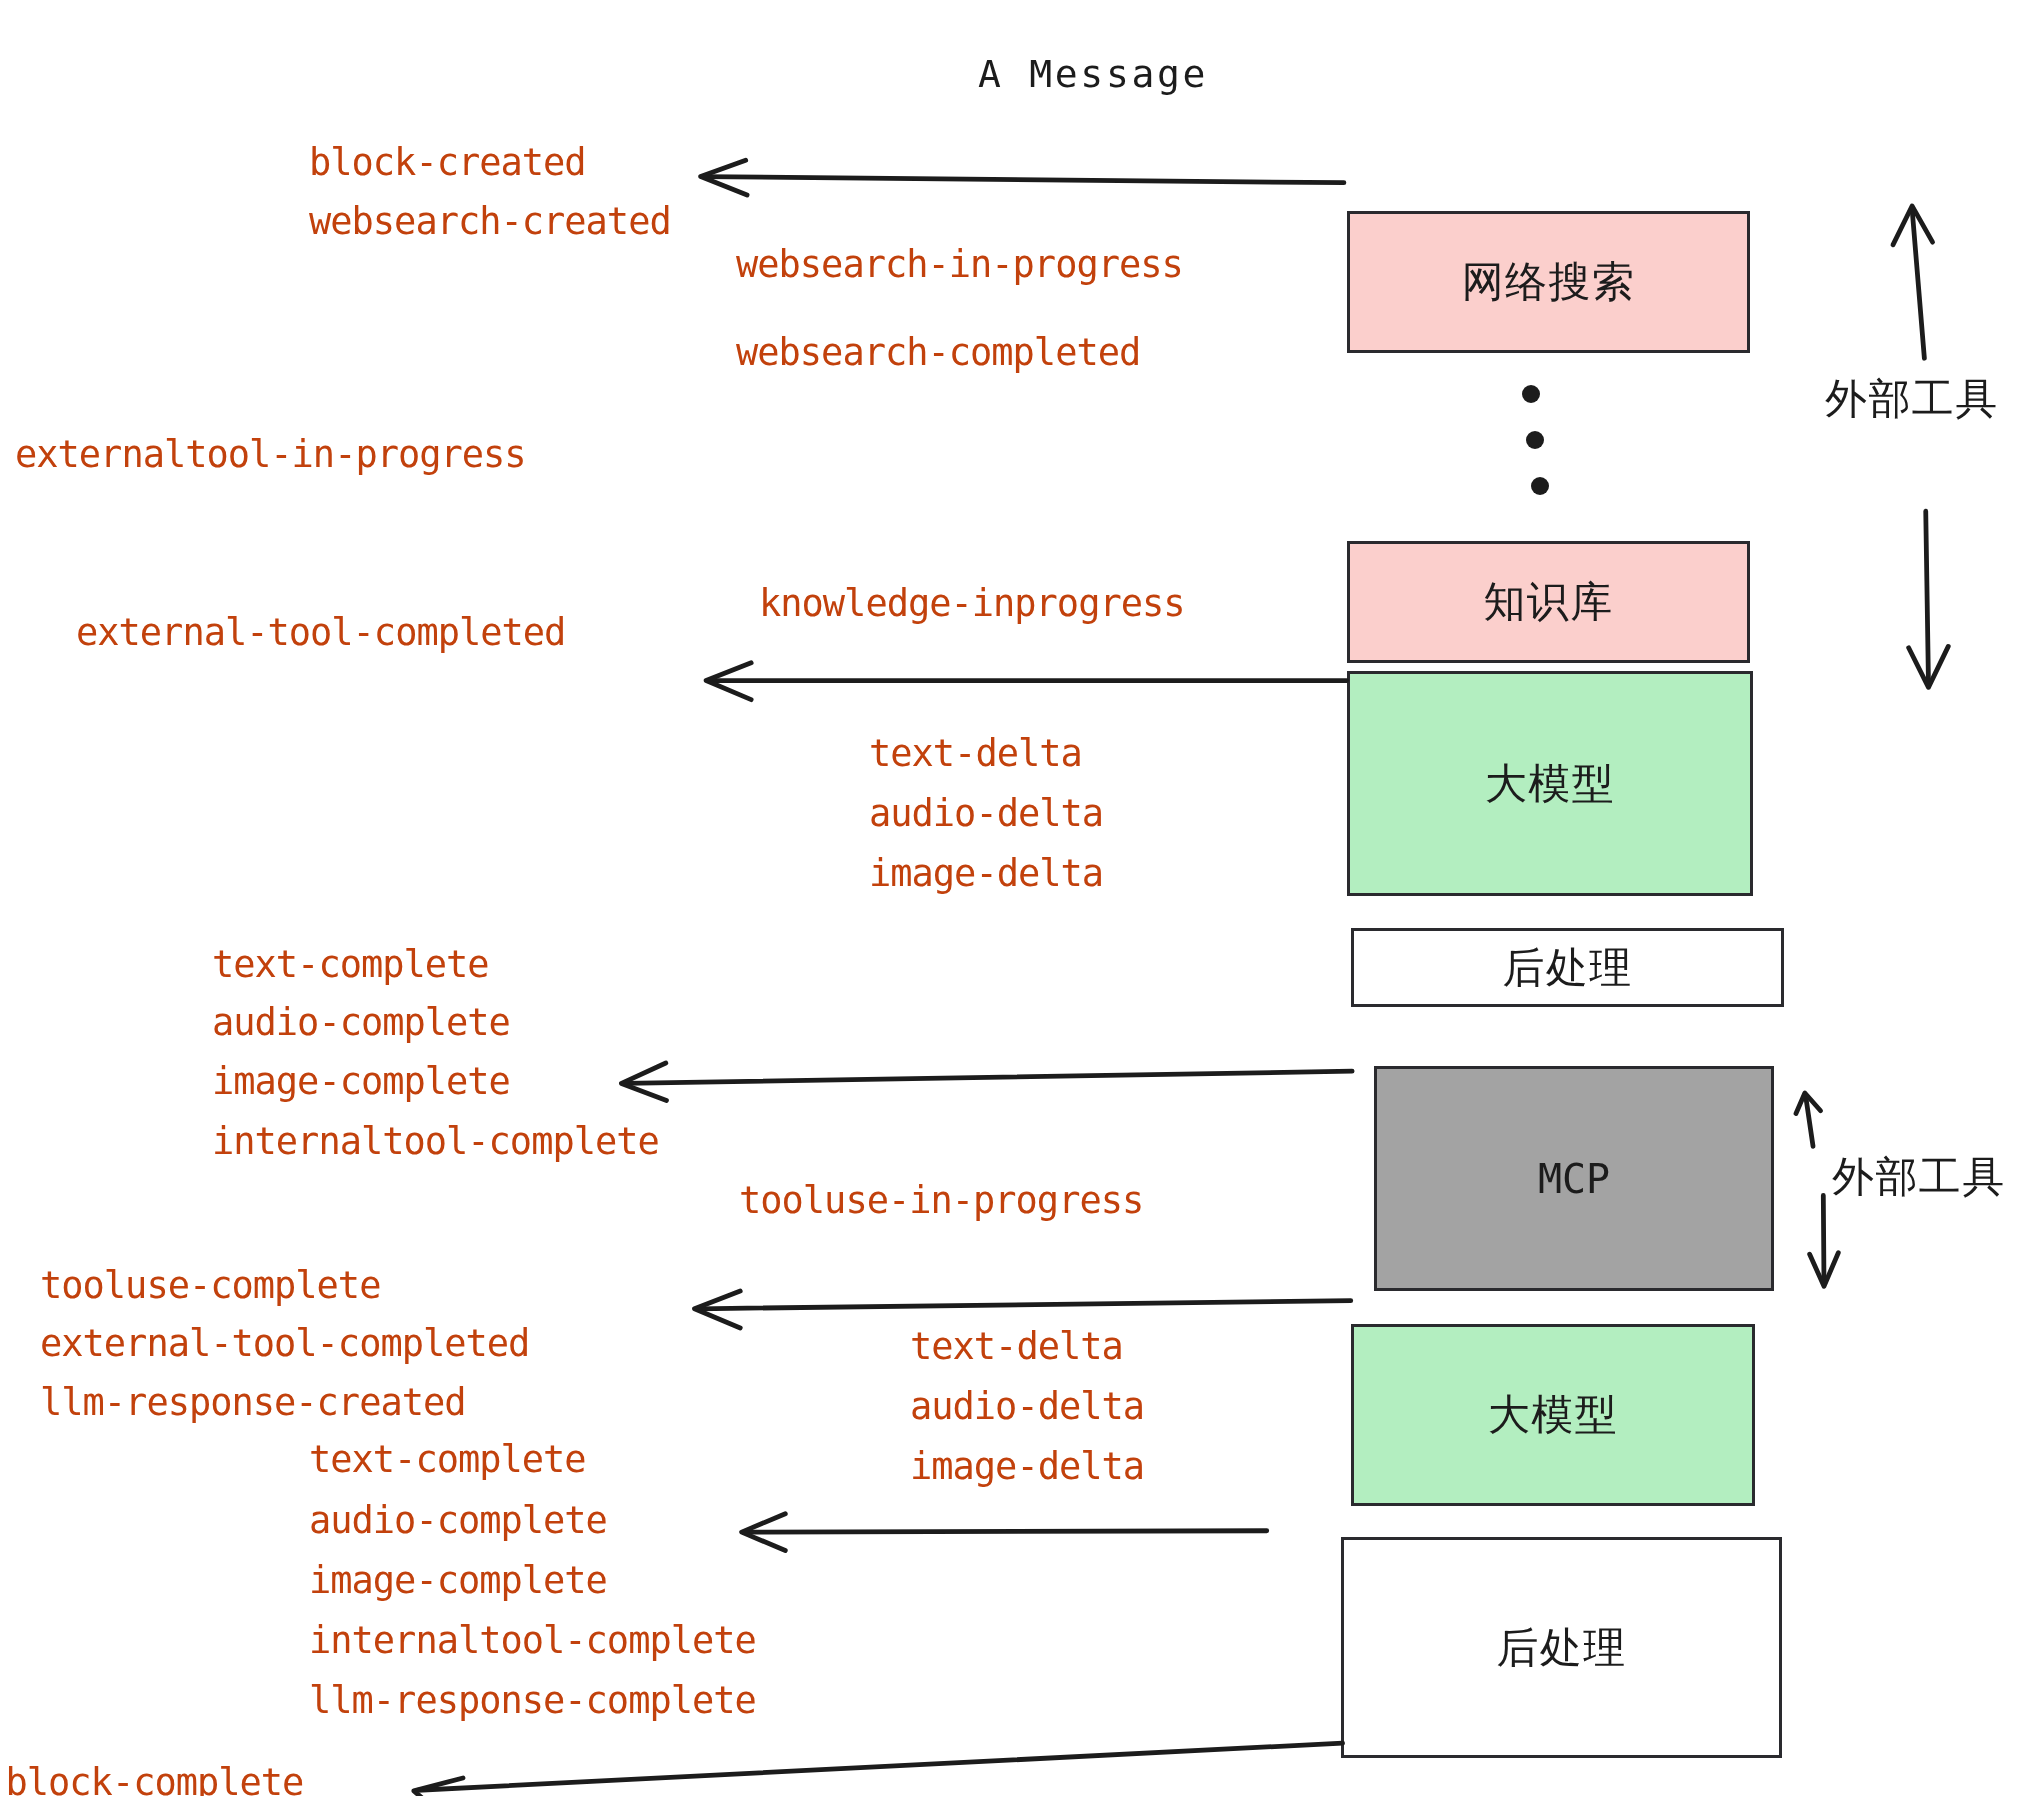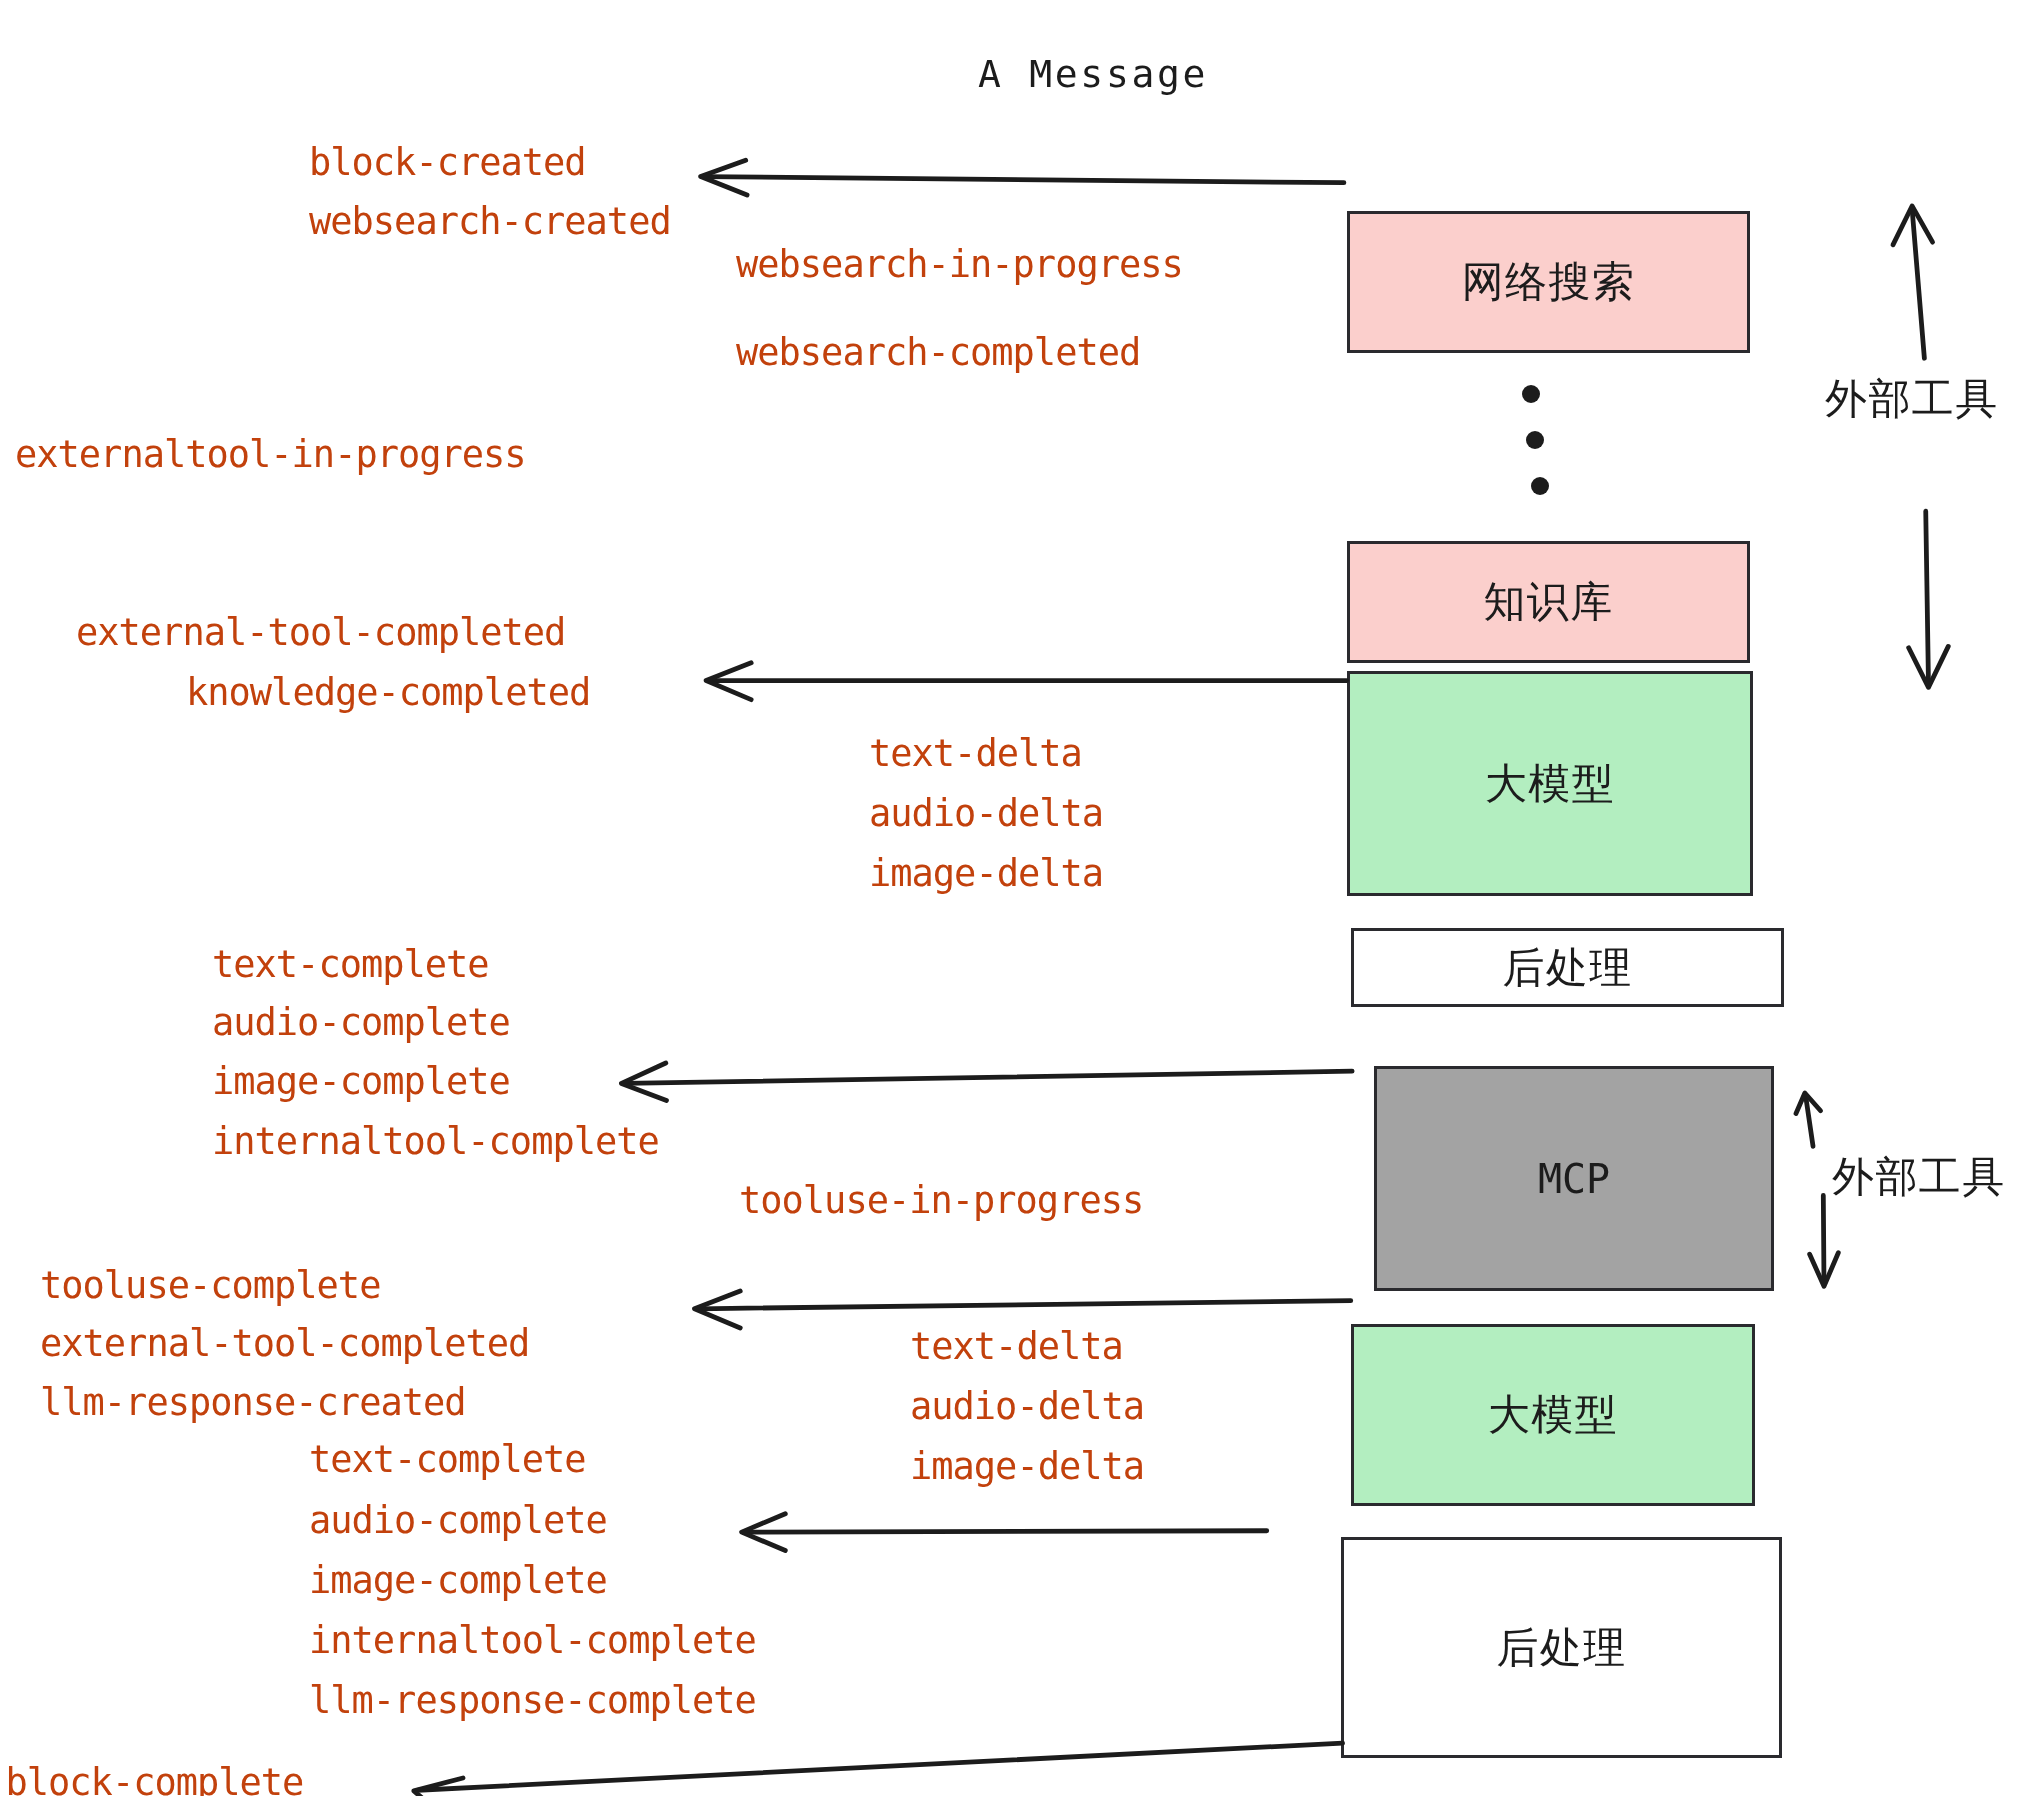--- a/index.html
+++ b/index.html
@@ -83,24 +83,24 @@
   <div class="evt" style="left:309px; top:104px;">block-created</div>
 
   <div class="evt" style="left:309px; top:163px;">websearch-created</div>
 
   <div class="evt" style="left:736px; top:206px;">websearch-in-progress</div>
 
   <div class="evt" style="left:736px; top:294px;">websearch-completed</div>
 
   <div class="evt" style="left:15px; top:396px;">externaltool-in-progress</div>
 
+  <div class="evt" style="left:759px; top:545px;">knowledge-inprogress</div>
 
   <div class="evt" style="left:76px; top:574px;">external-tool-completed</div>
 
-  <div class="evt" style="left:186px; top:634px;">knowledge-completed</div>
 
   <div class="evt" style="left:869px; top:695px;">text-delta</div>
 
   <div class="evt" style="left:869px; top:755px;">audio-delta</div>
 
   <div class="evt" style="left:869px; top:815px;">image-delta</div>
 
   <div class="evt" style="left:212px; top:906px;">text-complete</div>
 
   <div class="evt" style="left:212px; top:964px;">audio-complete</div>

